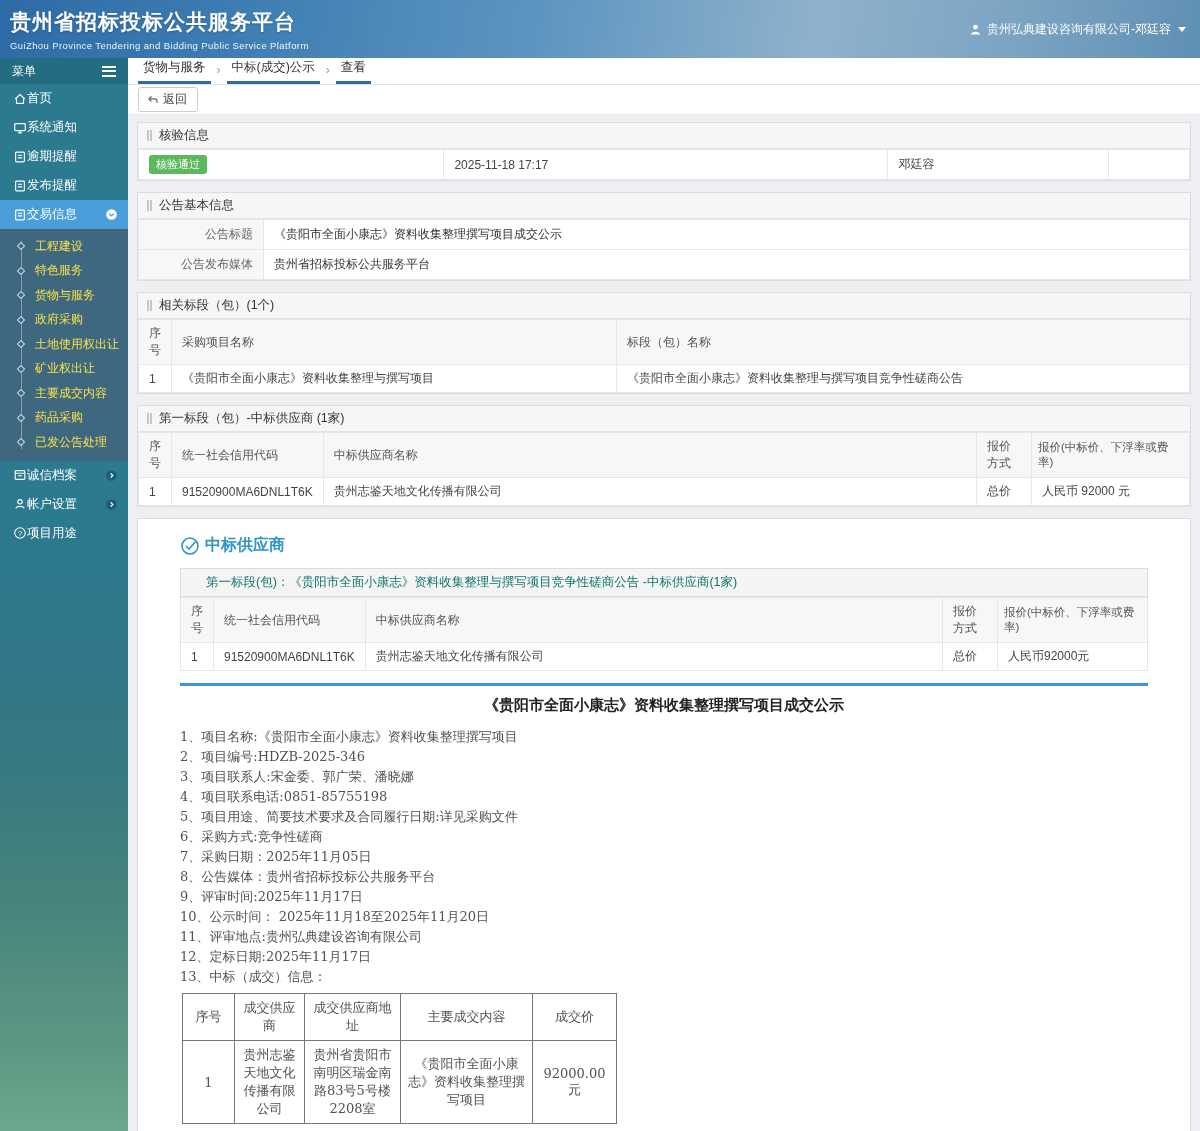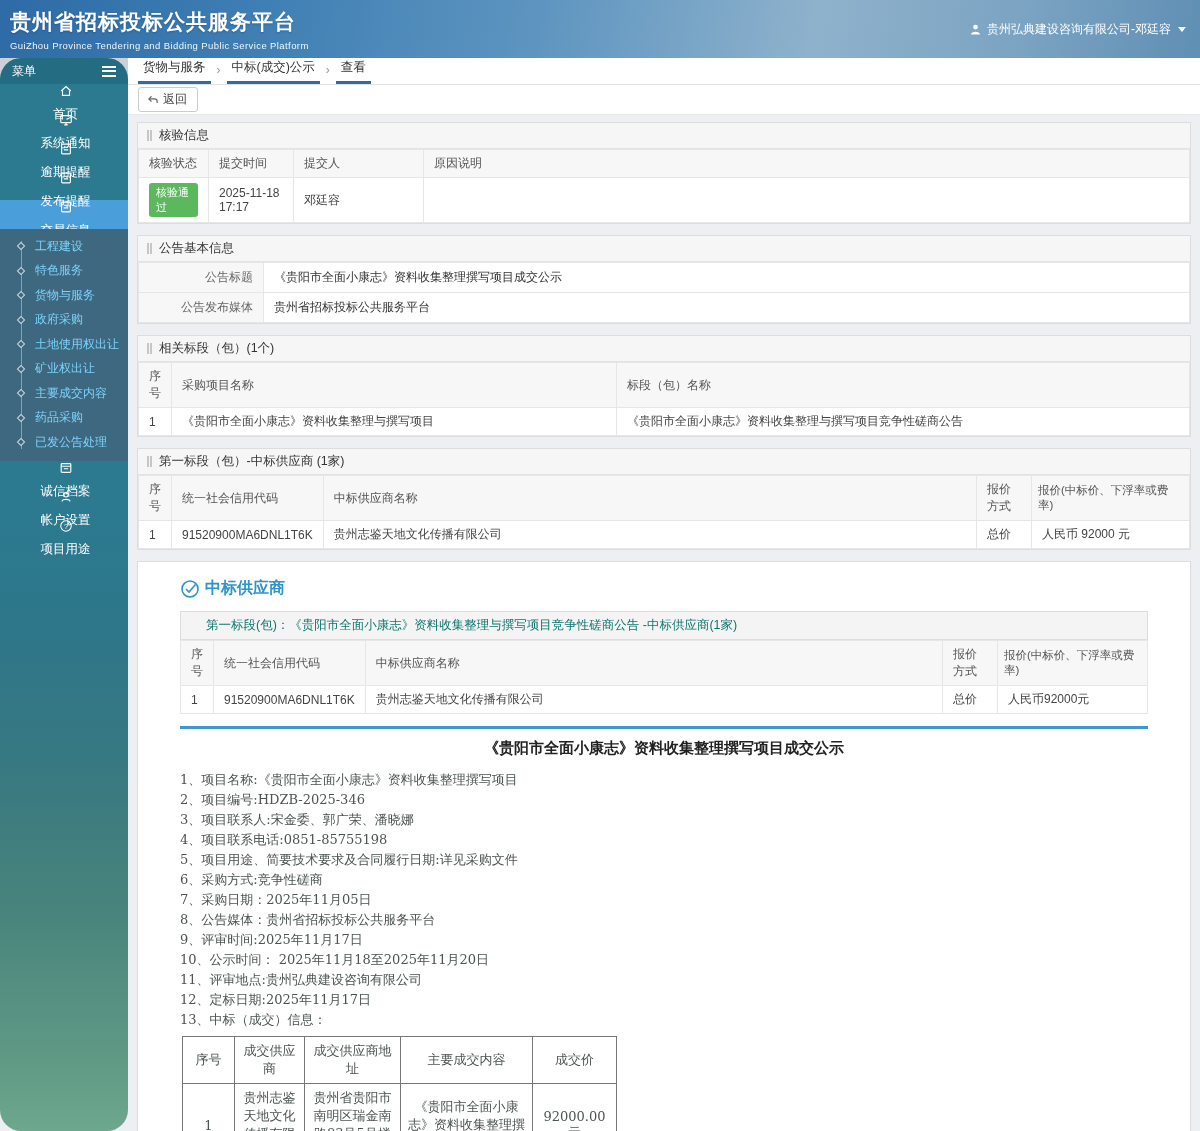--- a/index.html
+++ b/index.html
@@ -13,31 +13,31 @@
     background:linear-gradient(100deg,#2e6ba6 0%,#3f7fb4 22%,#5e95c0 45%,#8fb2cc 68%,#7ba3c2 85%,#5f8fb4 100%); }
   .brand .cn { font-size:21px; font-weight:bold; letter-spacing:1px; text-shadow:0 1px 2px rgba(0,40,80,.3); }
   .brand .en { font-size:9.5px; margin-top:4px; opacity:.92; letter-spacing:.4px; }
   .user-box { display:flex; align-items:center; gap:5px; font-size:12px; cursor:pointer; }
   .caret-down { width:0; height:0; border-left:4px solid transparent; border-right:4px solid transparent; border-top:5px solid #fff; margin-left:2px; }
 
   .body-row { flex:1; display:flex; overflow:hidden; }
 
   
   .sidebar { width:128px; flex:0 0 128px; color:#fff;
-    background:linear-gradient(180deg,#2b7a90 0%,#2b7a90 42%,#2f7689 55%,#3a7a80 68%,#49857c 80%,#5d9784 92%,#6da78d 100%);border-radius:21px; }
+    background:linear-gradient(180deg,#2b7a90 0%,#2b7a90 42%,#2f7689 55%,#3a7a80 68%,#49857c 80%,#5d9784 92%,#6da78d 100%); }
   .menu-head { height:26px; display:flex; align-items:center; justify-content:space-between; padding:0 12px;
     background:rgba(0,30,50,.14); font-size:12px; }
   .hamburger { display:inline-block; width:14px; cursor:pointer; }
   .hamburger i { display:block; height:2px; background:#fff; margin:2.5px 0; }
-  .nav-item { height:29px; display:flex; align-items:center; gap:8px; padding:0 10px 0 13px; font-size:12.5px; cursor:pointer;flex-direction:column; }
+  .nav-item { height:29px; display:flex; align-items:center; padding:0 10px 0 13px; font-size:12.5px; cursor:pointer; }
   .nav-item .lbl { flex:1; }
   .nav-item.active { background:#4a9ed9; }
   .subnav { position:relative; background:#3e6880; padding:5px 0 6px; }
   .subnav:before { content:""; position:absolute; left:21px; top:12px; bottom:12px; width:1px; background:rgba(255,255,255,.38); }
-  .sub-item { height:24.5px; display:flex; align-items:center; font-size:12px; color:#7dd3fc; cursor:pointer; position:relative; padding-left:35px; }
+  .sub-item { height:24.5px; display:flex; align-items:center; font-size:12px; color:#fde047; cursor:pointer; position:relative; padding-left:35px; }
   .sub-item .diamond { position:absolute; left:18px; width:6px; height:6px; border:1px solid rgba(255,255,255,.75);
     transform:rotate(45deg); background:#3e6880; }
   .icon14 { width:14px; height:14px; flex:0 0 14px; }
   .circ-ic { width:13px; height:13px; }
 
   
   .main { flex:1; display:flex; flex-direction:column; overflow:hidden; background:#edeff2; }
   .crumb-bar { height:27px; flex:0 0 27px; background:#fff; border-bottom:1px solid #e2e2e2; display:flex; align-items:flex-end; padding:0 0 0 10px; }
   .crumb { font-size:12.5px; color:#333; padding:4px 5px 5px; border-bottom:3px solid #2d6da3; cursor:pointer; }
   .crumb-sep { color:#999; padding:4px 6px 7px; }
@@ -239,26 +239,20 @@
 
       <div class="content">
 
         <div class="panel">
           <div class="panel-title">
             <span class="tbars"></span>
             <span>核验信息</span>
           </div>
           <table class="grid">
             <tbody>
-                <tr>
-              <th style="width:70px">核验状态</th>
-              <th style="width:85px">提交时间</th>
-              <th style="width:130px">提交人</th>
-              <th>原因说明</th>
-            </tr>
             <tr>
               <td><span class="badge-pass">核验通过</span></td>
               <td>2025-11-18 17:17</td>
               <td>邓廷容</td>
               <td></td>
             </tr>
           </tbody>
             </table>
         </div>
 

